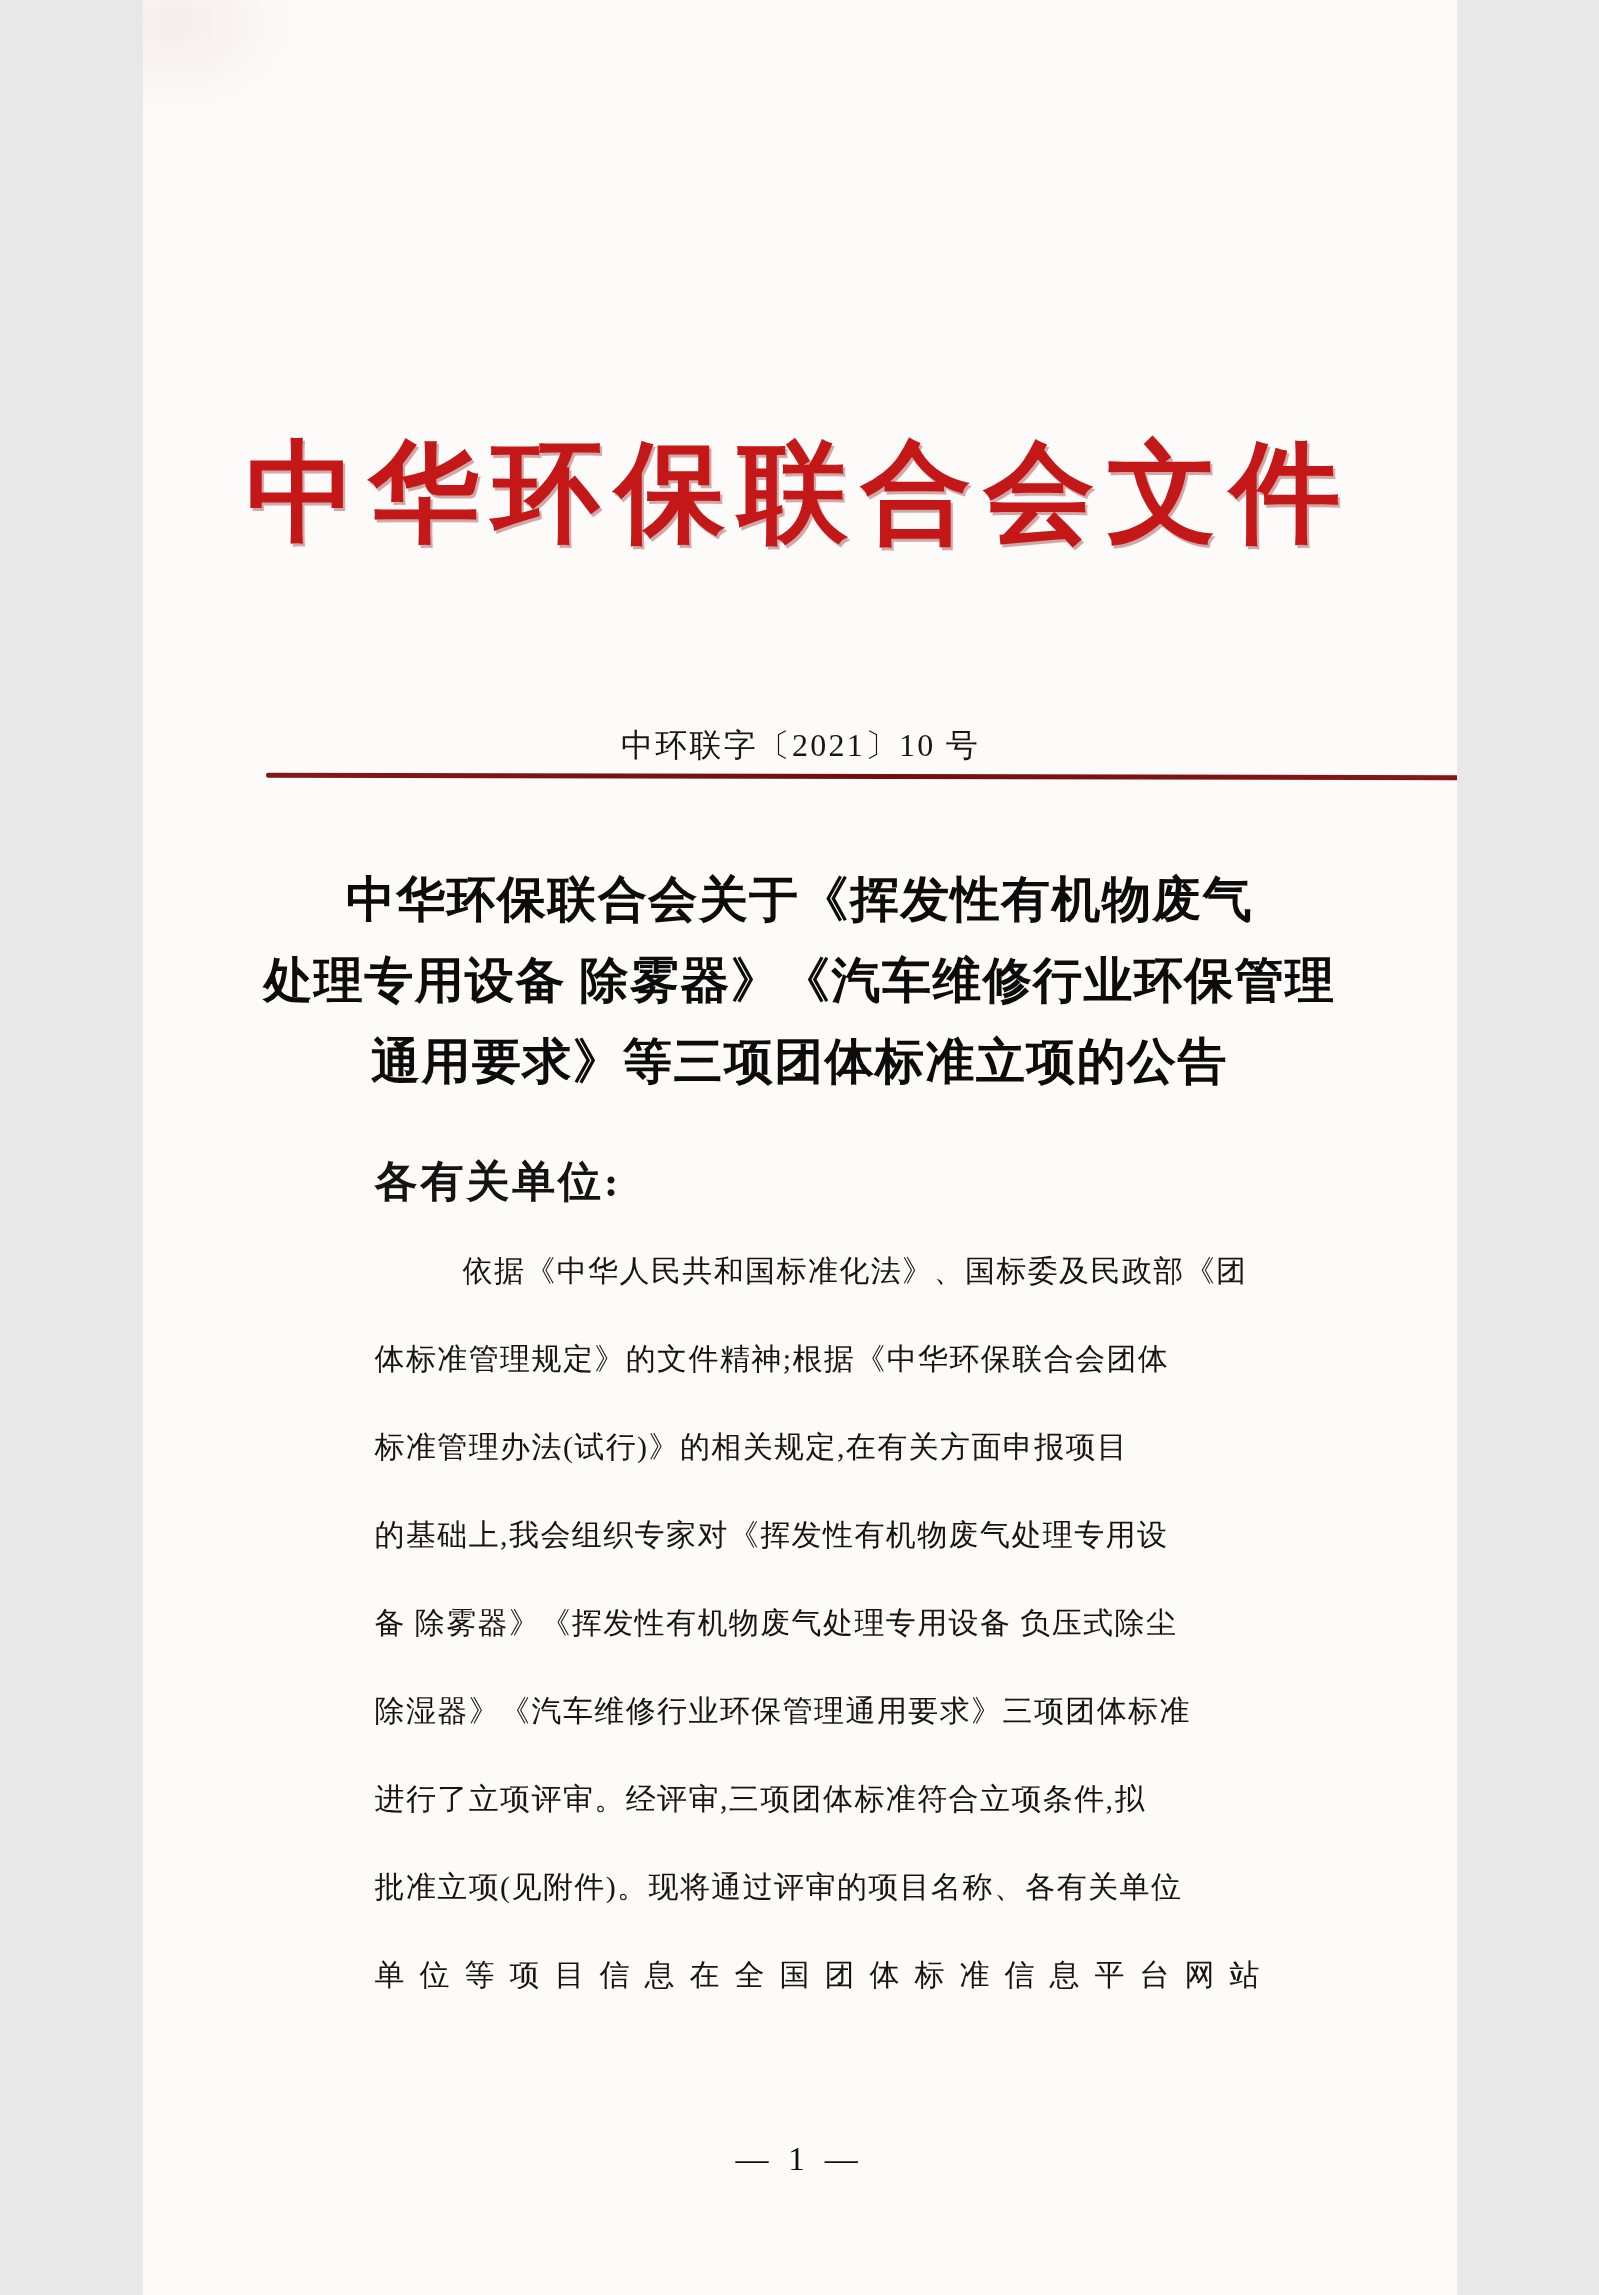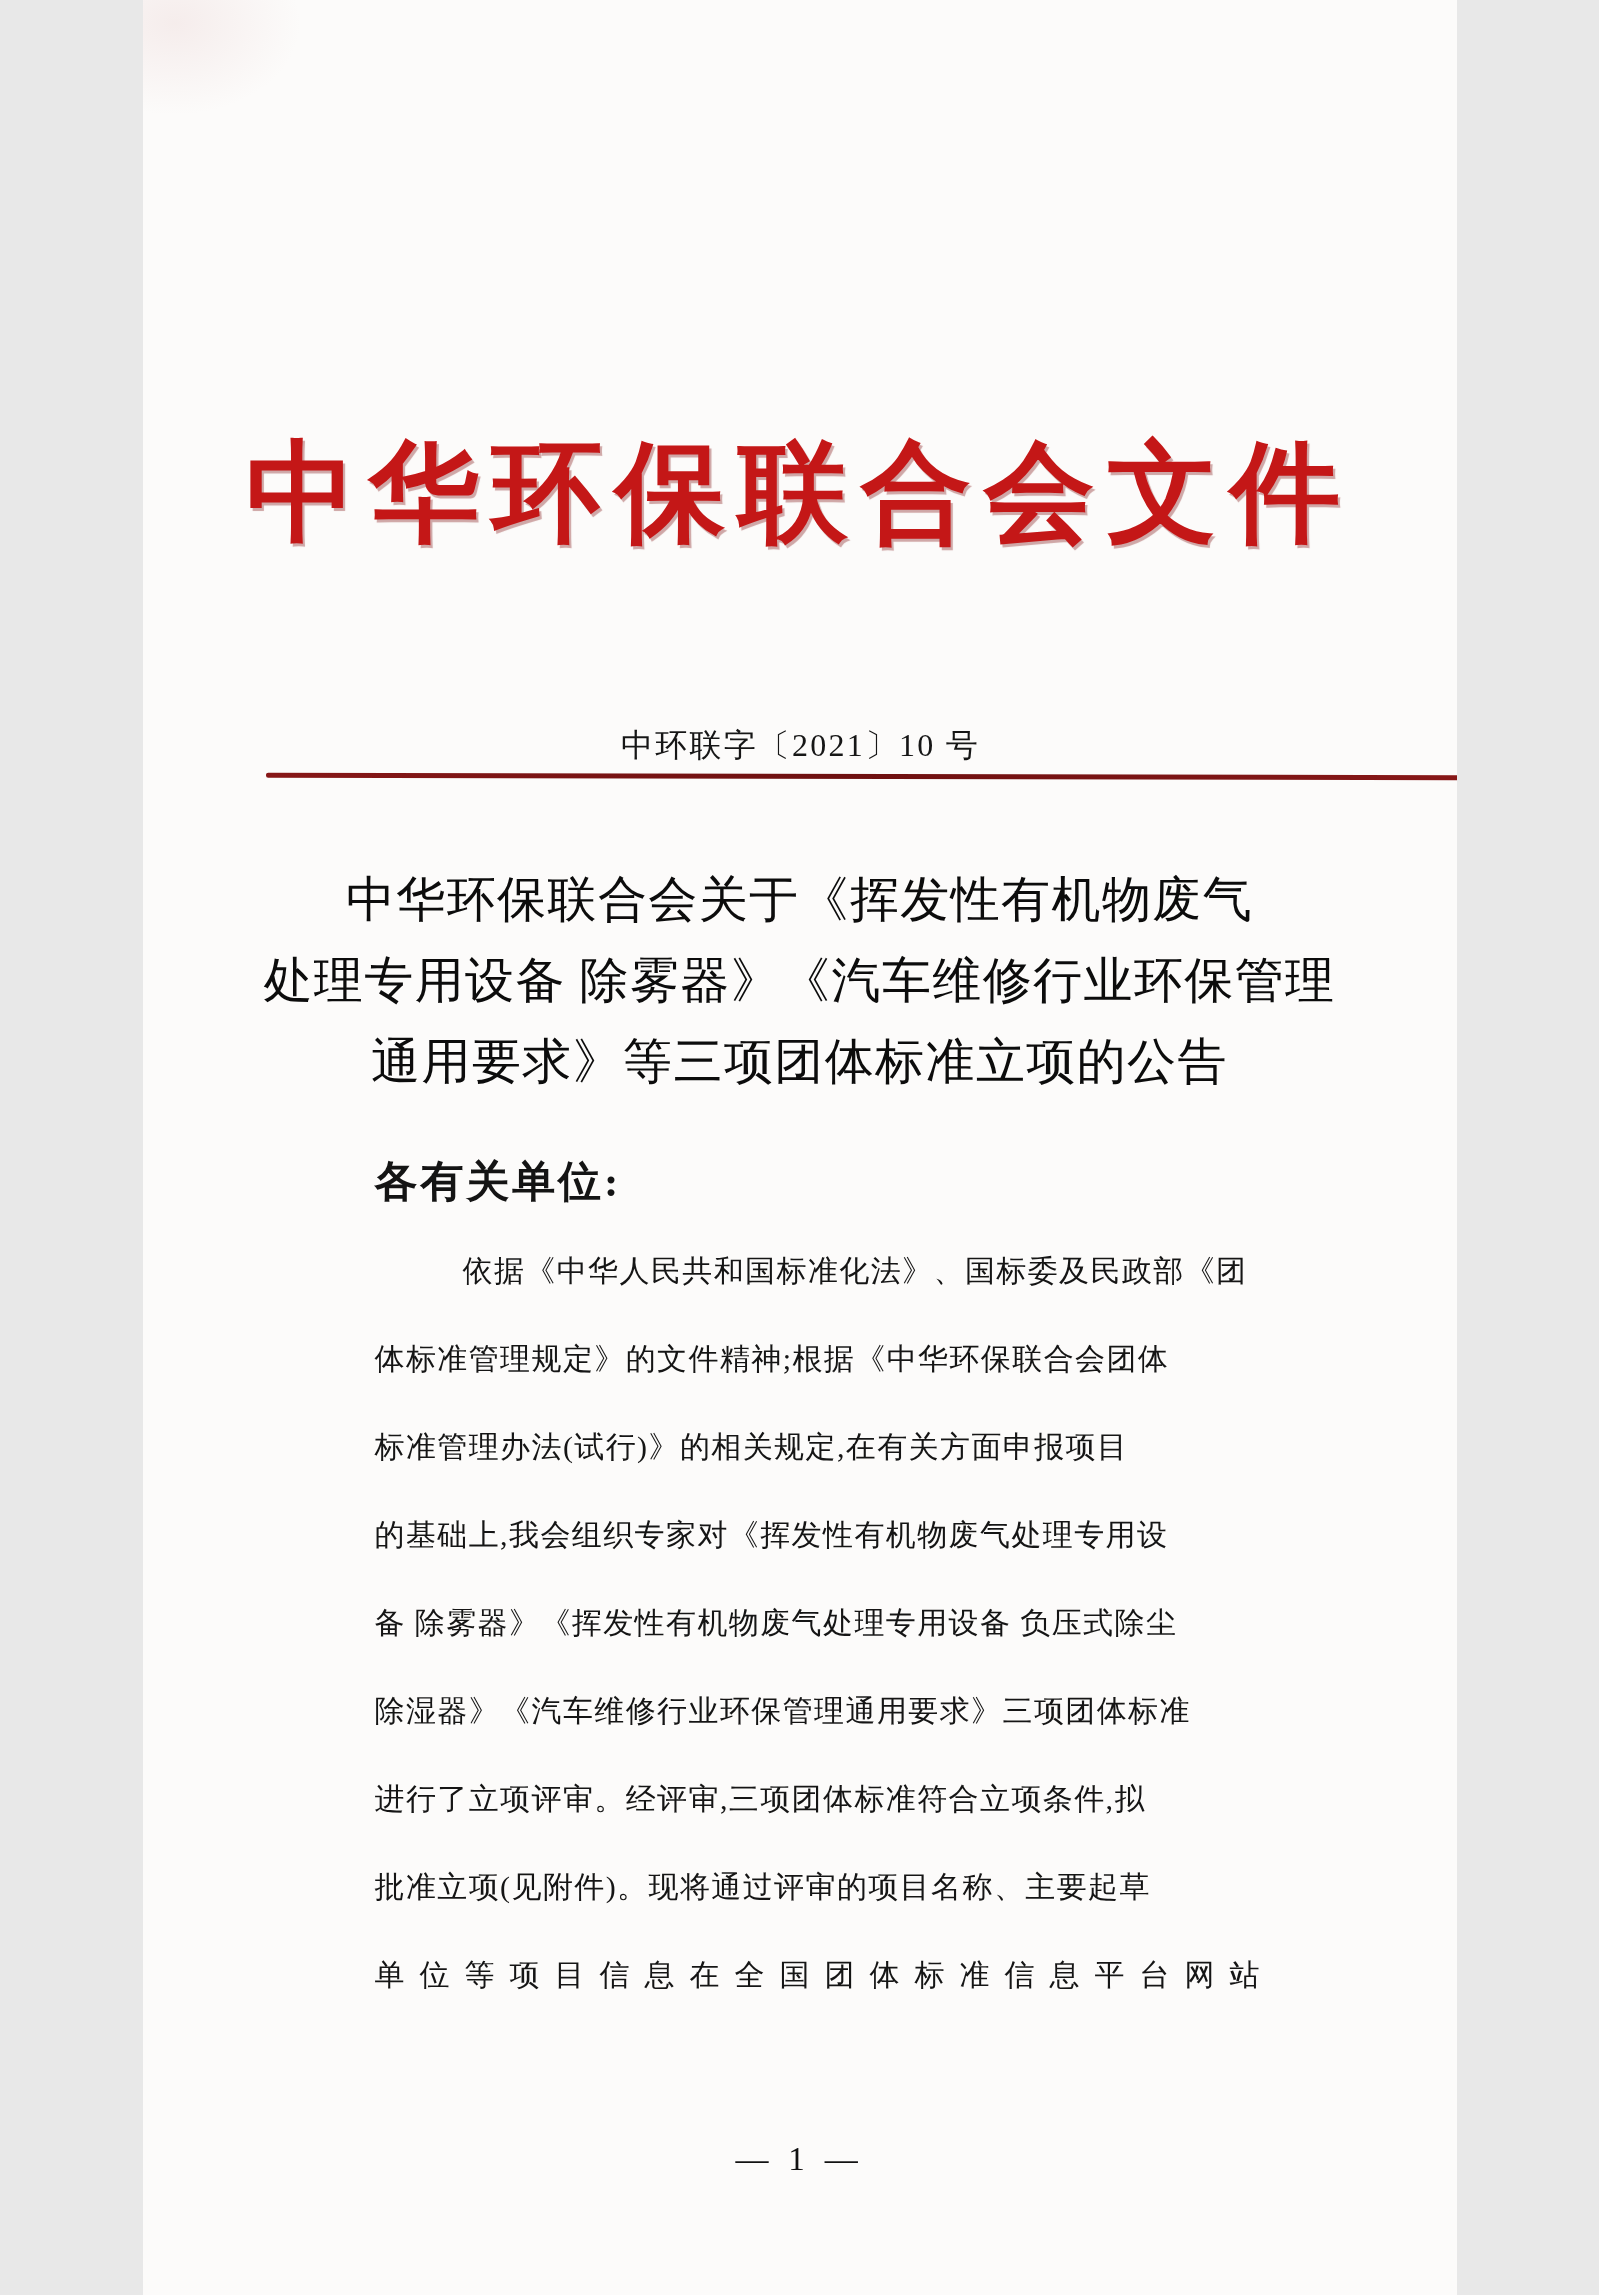--- a/index.html
+++ b/index.html
@@ -60,21 +60,21 @@
     border-radius: 2.2px;
   }
 
   
   .doc-title {
     position: absolute;
     top: 859px;
     left: 0;
     width: 100%;
     text-align: center;
-    font-weight: normal;
+    font-weight: bold;
     font-size: 49px;
     line-height: 81px;
     color: #0c0c0c;
     letter-spacing: 1.4px;
   }
   .doc-title-line { white-space: nowrap; }
 
   
   .salutation {
     position: absolute;
@@ -152,20 +152,20 @@
   <div class="salutation">各有关单位:</div>
 
   <div class="body-text">
     <div class="body-line indent">依据《中华人民共和国标准化法》、国标委及民政部《团</div>
     <div class="body-line">体标准管理规定》的文件精神;根据《中华环保联合会团体</div>
     <div class="body-line">标准管理办法(试行)》的相关规定,在有关方面申报项目</div>
     <div class="body-line">的基础上,我会组织专家对《挥发性有机物废气处理专用设</div>
     <div class="body-line">备 除雾器》《挥发性有机物废气处理专用设备 负压式除尘</div>
     <div class="body-line">除湿器》《汽车维修行业环保管理通用要求》三项团体标准</div>
     <div class="body-line">进行了立项评审。经评审,三项团体标准符合立项条件,拟</div>
-    <div class="body-line">批准立项(见附件)。现将通过评审的项目名称、主要起草</div>
+    <div class="body-line">批准立项(见附件)。现将通过评审的项目名称、各有关单位</div>
     <div class="body-line spread">单位等项目信息在全国团体标准信息平台网站</div>
   </div>
 
   <div class="page-number">— 1 —</div>
 
 </div>
 
 
 </body></html>

